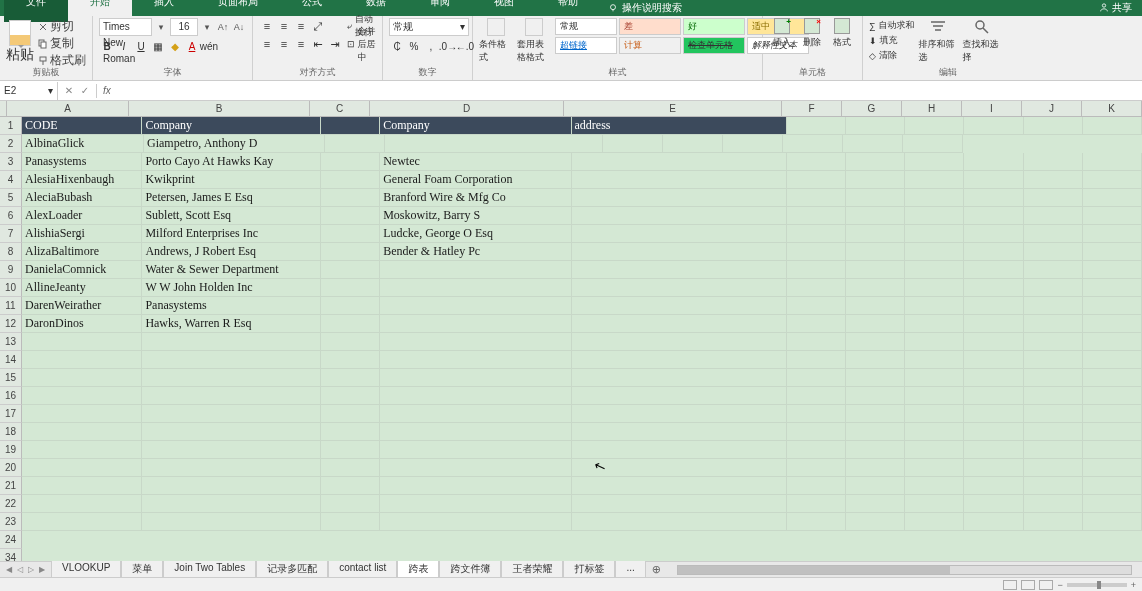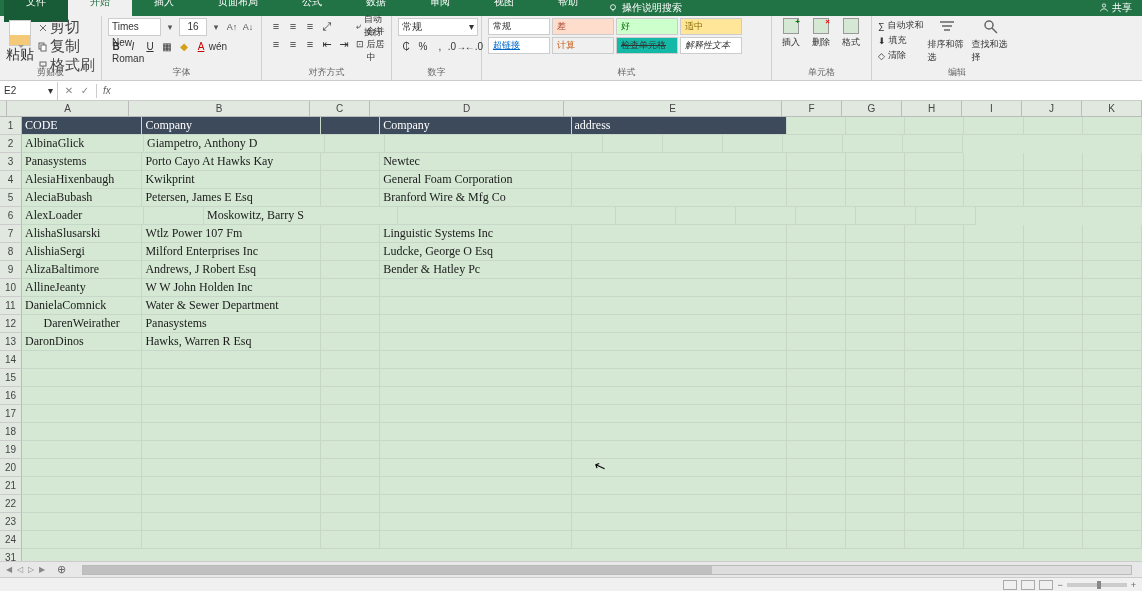--- a/index.html
+++ b/index.html
@@ -15,21 +15,21 @@
 .share-btn { display: flex; align-items: center; gap: 3px; padding: 0 6px; }
 
 
 .ribbon { background: #f0f0f0; height: 65px; display: flex; border-bottom: 1px solid #ccc; }
 .ribbon-group { border-right: 1px solid #d0d0d0; padding: 2px 6px; display: flex; flex-direction: column; position: relative; min-width: 40px; }
 .ribbon-group-label { position: absolute; bottom: 0; left: 0; right: 0; text-align: center; font-size: 9px; color: #666; padding: 1px 0; }
 .ribbon-content { display: flex; gap: 4px; align-items: flex-start; height: 52px; }
 .clip-left { display: flex; flex-direction: column; align-items: center; }
 .clip-icon { width: 22px; height: 26px; background: linear-gradient(#fff 60%, #f4c977 60%); border: 1px solid #ccc; margin-top: 2px; position: relative; }
 .clip-icon::after { content: ''; position: absolute; bottom: -6px; left: 8px; border: 3px solid transparent; border-top-color: #999; }
-.clip-right { display: flex; flex-direction: column; gap: 0; font-size: 15px; color: #444; }
+.clip-right { display: flex; flex-direction: column; gap: 0; font-size: 12px; color: #444; }
 .clip-right span { display: flex; align-items: center; gap: 2px; }
 
 .font-group { width: 160px; }
 .font-row { display: flex; gap: 2px; margin-bottom: 2px; }
 .font-name { flex: 1; height: 18px; border: 1px solid #ccc; background: #fff; font-size: 10px; padding: 0 3px; line-height: 16px; }
 .font-size { width: 28px; height: 18px; border: 1px solid #ccc; background: #fff; font-size: 10px; text-align: center; line-height: 16px; }
 .btn-sm { width: 14px; height: 18px; display: flex; align-items: center; justify-content: center; font-size: 9px; color: #555; cursor: pointer; }
 .btn-row { display: flex; gap: 1px; }
 .fmt-btn { width: 16px; height: 16px; display: flex; align-items: center; justify-content: center; font-size: 10px; cursor: pointer; }
 
@@ -46,21 +46,21 @@
 .style-icon { width: 18px; height: 18px; border: 1px solid #ccc; }
 .style-grid { display: flex; flex-direction: column; gap: 2px; }
 .style-row { display: flex; gap: 2px; }
 .style-cell { width: 62px; height: 17px; font-size: 9px; padding: 1px 4px; border: 1px solid #ccc; display: flex; align-items: center; }
 .sc-normal { background: #fff; color: #333; }
 .sc-bad { background: #fdc; color: #a43; }
 .sc-good { background: #cfc; color: #060; }
 .sc-neutral { background: #ffe699; color: #8a6d00; }
 .sc-link { background: #fff; color: #0066cc; text-decoration: underline; }
 .sc-calc { background: #f0f0f0; color: #c65911; }
-.sc-check { background: #14b8a6; color: #333; text-decoration: line-through; text-align: center; }
+.sc-check { background: #22c55e; color: #333; text-decoration: line-through; text-align: center; }
 .sc-explain { background: #fff; color: #333; font-style: italic; }
 
 .cells-group { width: 100px; }
 .cell-btn { display: flex; flex-direction: column; align-items: center; font-size: 9px; width: 26px; gap: 2px; }
 .cell-icon { width: 16px; height: 16px; border: 1px solid #999; background: #d4e8d4; position: relative; }
 .cell-icon.ins::after { content: '+'; position: absolute; top: -2px; right: -2px; color: green; font-weight: bold; font-size: 8px; }
 .cell-icon.del::after { content: '×'; position: absolute; top: -2px; right: -2px; color: red; font-weight: bold; font-size: 8px; }
 
 .edit-group { width: 170px; }
 .edit-left { display: flex; flex-direction: column; gap: 0; font-size: 9px; }
@@ -258,20 +258,30 @@
         <div class="fmt-btn">,</div>
         <div class="fmt-btn">.0→</div>
         <div class="fmt-btn">←.0</div>
       </div>
     </div>
     <div class="ribbon-group-label">数字</div>
   </div>
 
   <div class="ribbon-group styles-group">
     <div class="ribbon-content">
+      <div class="style-left">
+        <div class="style-btn">
+            <div class="style-icon"></div>
+            <span>条件格式</span>
+          </div>
+        <div class="style-btn">
+            <div class="style-icon"></div>
+            <span>套用表格格式</span>
+          </div>
+      </div>
       <div class="style-grid">
         <div class="style-row">
           <div class="style-cell sc-normal">常规</div>
           <div class="style-cell sc-bad">差</div>
           <div class="style-cell sc-good">好</div>
           <div class="style-cell sc-neutral">适中</div>
         </div>
         <div class="style-row">
           <div class="style-cell sc-link">超链接</div>
           <div class="style-cell sc-calc">计算</div>
@@ -374,21 +384,21 @@
       <div class="row-h">15</div>
       <div class="row-h">16</div>
       <div class="row-h">17</div>
       <div class="row-h">18</div>
       <div class="row-h">19</div>
       <div class="row-h">20</div>
       <div class="row-h">21</div>
       <div class="row-h">22</div>
       <div class="row-h">23</div>
       <div class="row-h">24</div>
-      <div class="row-h">31</div>
+      <div class="row-h">34</div>
     </div>
   <div class="cells" id="cells">
       <div class="cell-row header-row">
         <div class="cell col-A" style="width: 122px;">CODE</div>
         <div class="cell col-B" style="width: 181px;">Company</div>
         <div class="cell col-C" style="width: 60px;"></div>
         <div class="cell col-D" style="width: 194px;">Company</div>
         <div class="cell col-E" style="width: 218px;">address</div>
         <div class="cell col-F" style="width: 60px; background: rgb(212, 232, 212);"></div>
         <div class="cell col-G" style="width: 60px; background: rgb(212, 232, 212);"></div>
@@ -443,35 +453,23 @@
         <div class="cell col-E" style="width: 218px;"></div>
         <div class="cell col-F" style="width: 60px;"></div>
         <div class="cell col-G" style="width: 60px;"></div>
         <div class="cell col-H" style="width: 60px;"></div>
         <div class="cell col-I" style="width: 60px;"></div>
         <div class="cell col-J" style="width: 60px;"></div>
         <div class="cell col-K" style="width: 60px;"></div>
       </div>
       <div class="cell-row">
         <div class="cell col-A" style="width: 122px;">AlexLoader</div>
+        <div class="cell col-B" style="width: 181px;">Sublett, Scott Esq</div>
         <div class="cell col-C" style="width: 60px;"></div>
         <div class="cell col-D" style="width: 194px;">Moskowitz, Barry S</div>
-        <div class="cell col-E" style="width: 218px;"></div>
-        <div class="cell col-F" style="width: 60px;"></div>
-        <div class="cell col-G" style="width: 60px;"></div>
-        <div class="cell col-H" style="width: 60px;"></div>
-        <div class="cell col-I" style="width: 60px;"></div>
-        <div class="cell col-J" style="width: 60px;"></div>
-        <div class="cell col-K" style="width: 60px;"></div>
-      </div>
-      <div class="cell-row">
-        <div class="cell col-A" style="width: 122px;">AlishaSlusarski</div>
-        <div class="cell col-B" style="width: 181px;">Wtlz Power 107 Fm</div>
-        <div class="cell col-C" style="width: 60px;"></div>
-        <div class="cell col-D" style="width: 194px;">Linguistic Systems Inc</div>
         <div class="cell col-E" style="width: 218px;"></div>
         <div class="cell col-F" style="width: 60px;"></div>
         <div class="cell col-G" style="width: 60px;"></div>
         <div class="cell col-H" style="width: 60px;"></div>
         <div class="cell col-I" style="width: 60px;"></div>
         <div class="cell col-J" style="width: 60px;"></div>
         <div class="cell col-K" style="width: 60px;"></div>
       </div>
       <div class="cell-row">
         <div class="cell col-A" style="width: 122px;">AlishiaSergi</div>
@@ -493,47 +491,47 @@
         <div class="cell col-D" style="width: 194px;">Bender &amp; Hatley Pc</div>
         <div class="cell col-E" style="width: 218px;"></div>
         <div class="cell col-F" style="width: 60px;"></div>
         <div class="cell col-G" style="width: 60px;"></div>
         <div class="cell col-H" style="width: 60px;"></div>
         <div class="cell col-I" style="width: 60px;"></div>
         <div class="cell col-J" style="width: 60px;"></div>
         <div class="cell col-K" style="width: 60px;"></div>
       </div>
       <div class="cell-row">
+        <div class="cell col-A" style="width: 122px;">DanielaComnick</div>
+        <div class="cell col-B" style="width: 181px;">Water &amp; Sewer Department</div>
+        <div class="cell col-C" style="width: 60px;"></div>
+        <div class="cell col-D" style="width: 194px;"></div>
+        <div class="cell col-E" style="width: 218px;"></div>
+        <div class="cell col-F" style="width: 60px;"></div>
+        <div class="cell col-G" style="width: 60px;"></div>
+        <div class="cell col-H" style="width: 60px;"></div>
+        <div class="cell col-I" style="width: 60px;"></div>
+        <div class="cell col-J" style="width: 60px;"></div>
+        <div class="cell col-K" style="width: 60px;"></div>
+      </div>
+      <div class="cell-row">
         <div class="cell col-A" style="width: 122px;">AllineJeanty</div>
         <div class="cell col-B" style="width: 181px;">W W John Holden Inc</div>
         <div class="cell col-C" style="width: 60px;"></div>
         <div class="cell col-D" style="width: 194px;"></div>
         <div class="cell col-E" style="width: 218px;"></div>
         <div class="cell col-F" style="width: 60px;"></div>
         <div class="cell col-G" style="width: 60px;"></div>
         <div class="cell col-H" style="width: 60px;"></div>
         <div class="cell col-I" style="width: 60px;"></div>
         <div class="cell col-J" style="width: 60px;"></div>
         <div class="cell col-K" style="width: 60px;"></div>
       </div>
       <div class="cell-row">
-        <div class="cell col-A" style="width: 122px;">DanielaComnick</div>
-        <div class="cell col-B" style="width: 181px;">Water &amp; Sewer Department</div>
-        <div class="cell col-C" style="width: 60px;"></div>
-        <div class="cell col-D" style="width: 194px;"></div>
-        <div class="cell col-E" style="width: 218px;"></div>
-        <div class="cell col-F" style="width: 60px;"></div>
-        <div class="cell col-G" style="width: 60px;"></div>
-        <div class="cell col-H" style="width: 60px;"></div>
-        <div class="cell col-I" style="width: 60px;"></div>
-        <div class="cell col-J" style="width: 60px;"></div>
-        <div class="cell col-K" style="width: 60px;"></div>
-      </div>
-      <div class="cell-row">
-        <div class="cell col-A" style="width: 122px; text-align: center;">DarenWeirather</div>
+        <div class="cell col-A" style="width: 122px;">DarenWeirather</div>
         <div class="cell col-B" style="width: 181px;">Panasystems</div>
         <div class="cell col-C" style="width: 60px;"></div>
         <div class="cell col-D" style="width: 194px;"></div>
         <div class="cell col-E" style="width: 218px;"></div>
         <div class="cell col-F" style="width: 60px;"></div>
         <div class="cell col-G" style="width: 60px;"></div>
         <div class="cell col-H" style="width: 60px;"></div>
         <div class="cell col-I" style="width: 60px;"></div>
         <div class="cell col-J" style="width: 60px;"></div>
         <div class="cell col-K" style="width: 60px;"></div>
@@ -697,20 +695,32 @@
     </div>
 </div>
 
 <div class="sheet-bar">
   <div class="sheet-nav">
     <div class="sheet-nav-btn">◀</div>
     <div class="sheet-nav-btn">◁</div>
     <div class="sheet-nav-btn">▷</div>
     <div class="sheet-nav-btn">▶</div>
   </div>
+  <div class="sheet-tabs" id="sheet-tabs">
+      <div class="sheet-tab">VLOOKUP</div>
+      <div class="sheet-tab">菜单</div>
+      <div class="sheet-tab">Join Two Tables</div>
+      <div class="sheet-tab">记录多匹配</div>
+      <div class="sheet-tab">contact list</div>
+      <div class="sheet-tab active">跨表</div>
+      <div class="sheet-tab">跨文件簿</div>
+      <div class="sheet-tab">王者荣耀</div>
+      <div class="sheet-tab">打标签</div>
+      <div class="sheet-tab">...</div>
+    </div>
   <div class="add-sheet">⊕</div>
   <div class="hscroll">
       <div class="hscroll-thumb"></div>
     </div>
 </div>
 
 <div class="status-bar">
   <div class="view-btn"></div>
   <div class="view-btn"></div>
   <div class="view-btn"></div>

